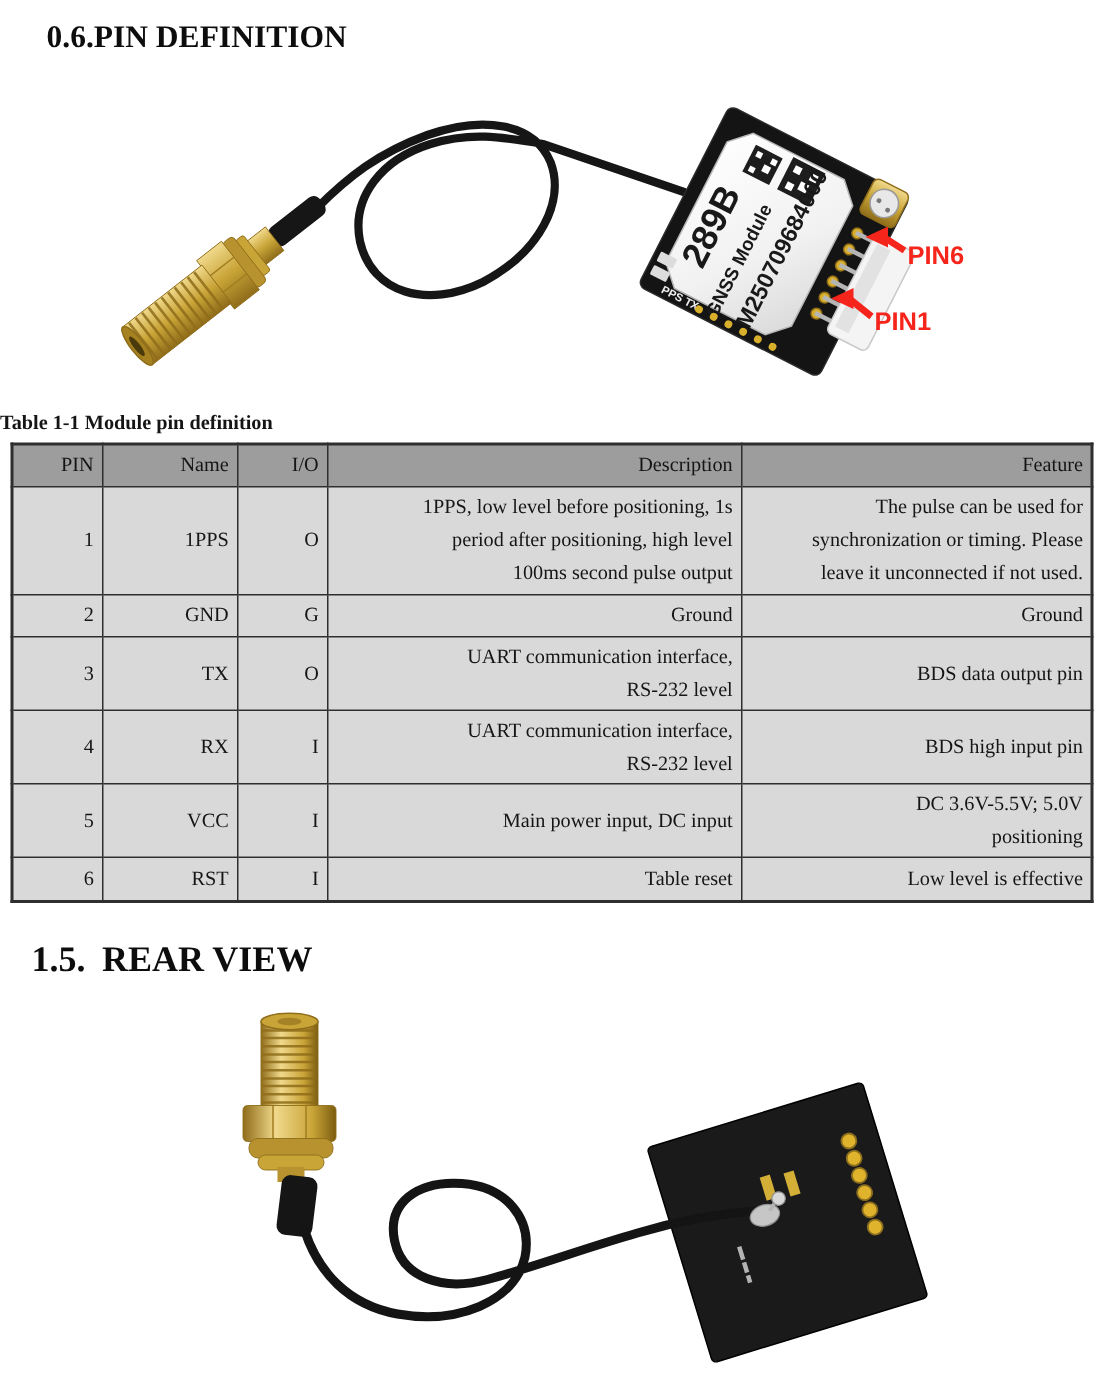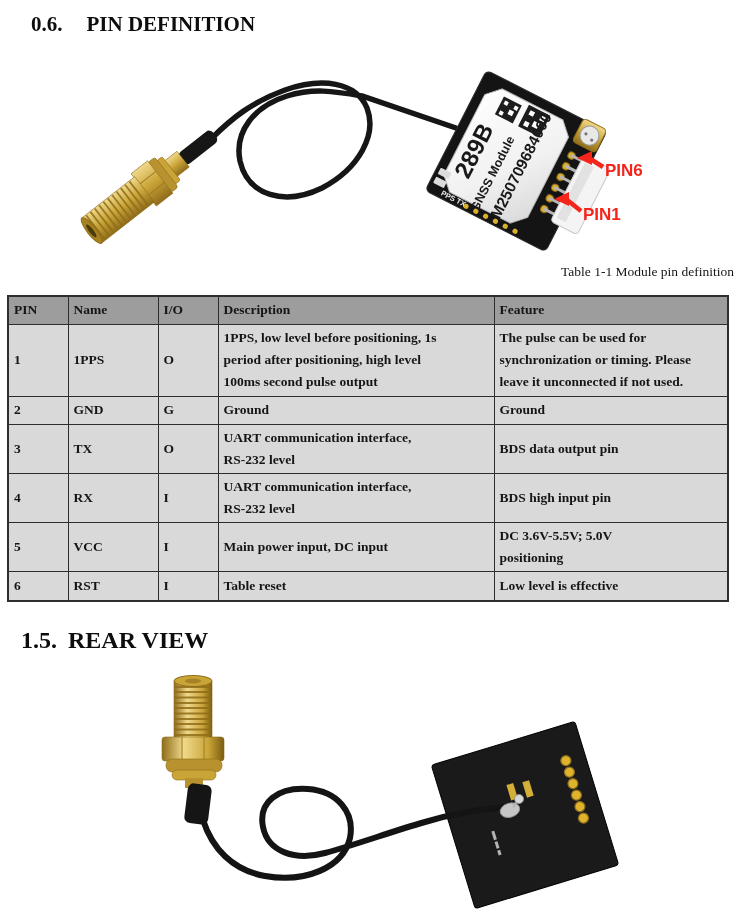--- a/index.html
+++ b/index.html
@@ -7,38 +7,38 @@
     width:740px;height:919px;position:relative;overflow:hidden;
     background:#ffffff;color:#111;
     font-family:"Liberation Serif","DejaVu Serif",serif;
   }
   .abs{position:absolute;}
   h1.sec, h2.sec{
     margin:0;font-weight:bold;color:#0d0d0d;
     font-family:"Liberation Serif","DejaVu Serif",serif;
   }
   #sec14{left:31px;top:12px;font-size:21px;}
-  #sec14 .title{margin-left:24px;}
+  #sec14 .title{}
   #sec15{left:21px;top:627px;font-size:24px;}
   #sec15 .title{margin-left:11px;}
   #fig-front{left:0;top:45px;}
   #fig-rear{left:0;top:660px;}
   #tbl-caption{
-    left:0;top:264px;width:734px;text-align:right;
-    font-size:13.5px;color:#151515;
+    left:0;top:274px;width:734px;text-align:left;
+    font-size:13.5px;color:#151515;font-weight:bold;
   }
   table#pin-table{
     left:7px;top:295px;width:720px;position:absolute;
     border-collapse:collapse;table-layout:fixed;
     font-size:13.5px;line-height:22px;color:#151515;
     border:2px solid #2e2e2e;
   }
   #pin-table th,#pin-table td{
-    border:1px solid #2e2e2e;text-align:left;vertical-align:middle;
-    padding:2px 5px;font-weight:bold;white-space:pre-line;
+    border:1px solid #2e2e2e;text-align:right;vertical-align:middle;
+    padding:2px 5px;font-weight:normal;white-space:pre-line;
   }
   #pin-table thead tr{height:28px;background:#9d9d9d;}
   #pin-table tbody tr{background:#d9d9d9;}
   tr.h72{height:72px;} tr.h28{height:28px;} tr.h48{height:48px;} tr.h30{height:30px;}
   svg text{user-select:none;}
   .redlbl{
     font-family:"Liberation Sans","DejaVu Sans",sans-serif;
     font-weight:bold;font-size:17px;
   }
 </style>

